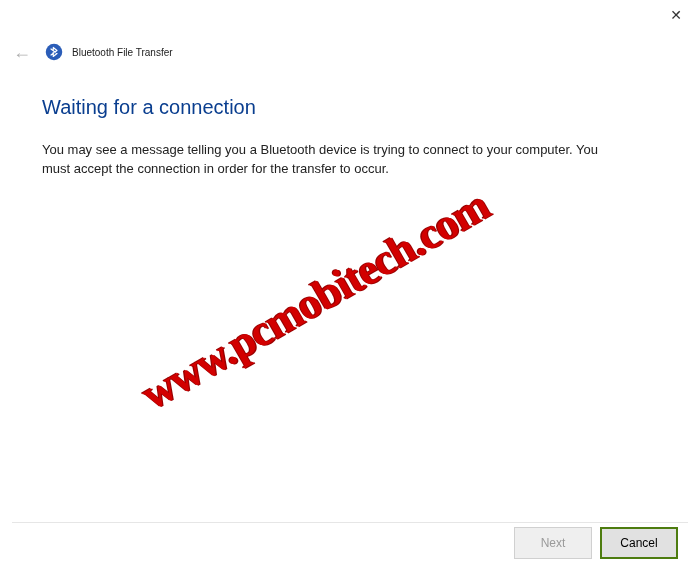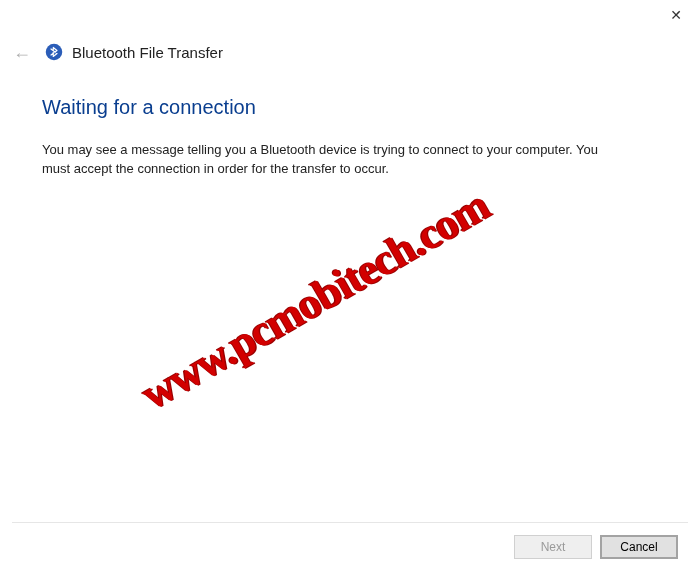--- a/index.html
+++ b/index.html
@@ -48,21 +48,21 @@
     }
     .bt-icon {
       width: 20px;
       height: 20px;
       display: flex;
       align-items: center;
       justify-content: center;
     }
     .bt-icon svg { width: 18px; height: 18px; }
     .window-title {
-      font-size: 15px;
+      font-size: 10px;
       color: #222;
       font-weight: 400;
     }
     .content {
       padding: 30px 42px 0 42px;
     }
     .heading {
       color: #0a3e8f;
       font-size: 20px;
       font-weight: 400;
@@ -77,35 +77,35 @@
     }
     .button-bar {
       position: absolute;
       bottom: 18px;
       right: 22px;
       display: flex;
       gap: 8px;
     }
     .button-bar button {
       min-width: 78px;
-      height: 24px;
+      height: 32px;
       font-size: 12px;
       font-family: inherit;
       border: 1px solid #adadad;
       background: #e1e1e1;
       cursor: pointer;
     }
     .button-bar button.disabled {
       color: #9a9a9a;
       background: #efefef;
       border-color: #d0d0d0;
       cursor: default;
     }
     .button-bar button.primary {
-      border: 2px solid #a3a3a3;
+      border: 2px solid #4d7c0f;
       background: #e1e1e1;
       color: #000;
     }
     .divider {
       position: absolute;
       bottom: 54px;
       left: 12px;
       right: 12px;
       height: 1px;
       background: #e6e6e6;

